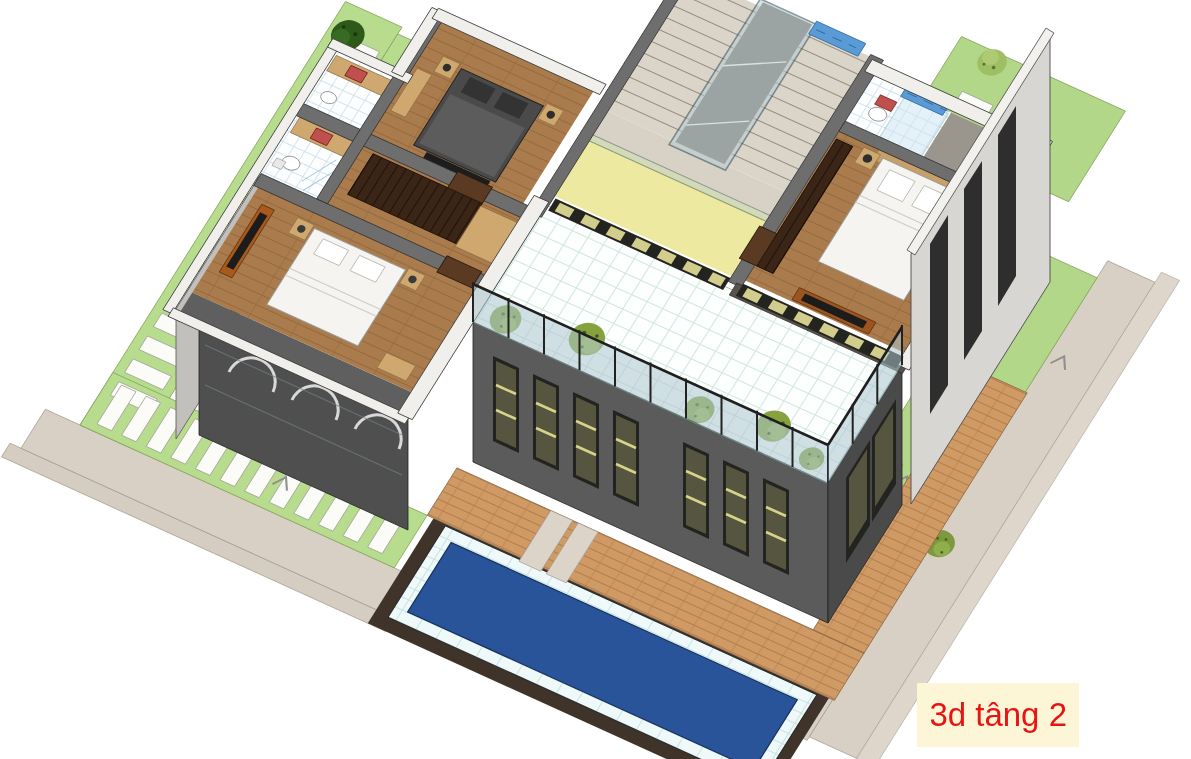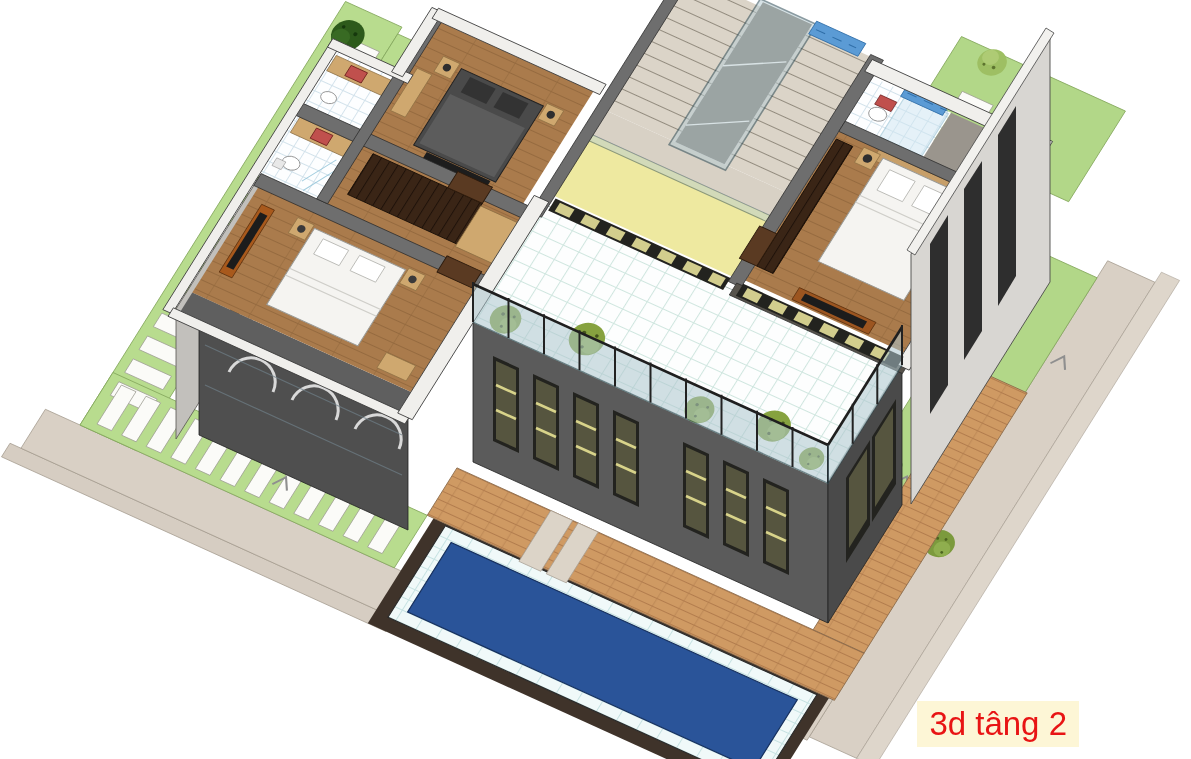--- a/index.html
+++ b/index.html
@@ -1,19 +1,19 @@
 <!DOCTYPE html>
 <html><head>
 <meta charset="utf-8">
 <style>
   html,body{margin:0;padding:0;background:#ffffff;}
   .canvas{position:relative;width:1191px;height:759px;background:#ffffff;overflow:hidden;
           font-family:"Liberation Sans",sans-serif;}
   .floor-label{position:absolute;right:112px;bottom:12px;background:#fdf6d6;color:#e81414;
-               font-size:33px;line-height:1.15;padding:4px 12px;font-weight:500;}
+               font-size:33px;line-height:1.15;padding:13px 12px;font-weight:500;}
   svg{display:block;}
 </style>
 </head>
 <body>
 
 <div class="canvas">
 <svg width="1191" height="759" viewBox="0 0 1191 759">
   <defs>
     <pattern id="woodfloor" width="46" height="11" patternUnits="userSpaceOnUse">
       <rect width="46" height="11" fill="#aa7b4c"></rect>

